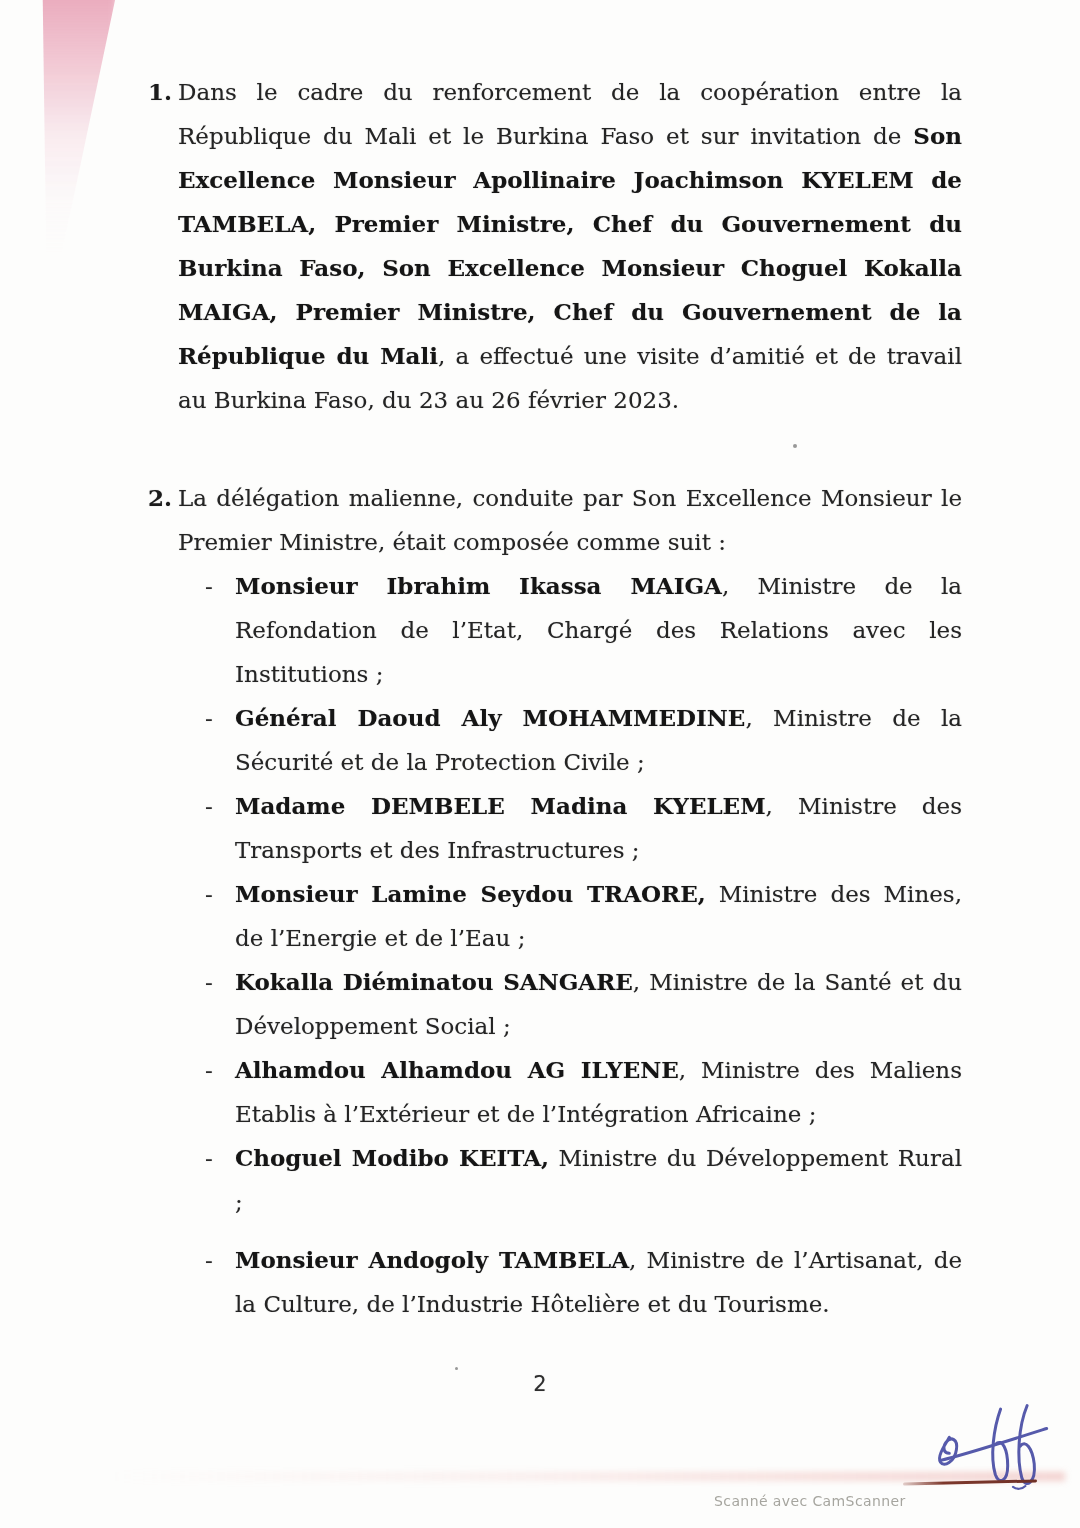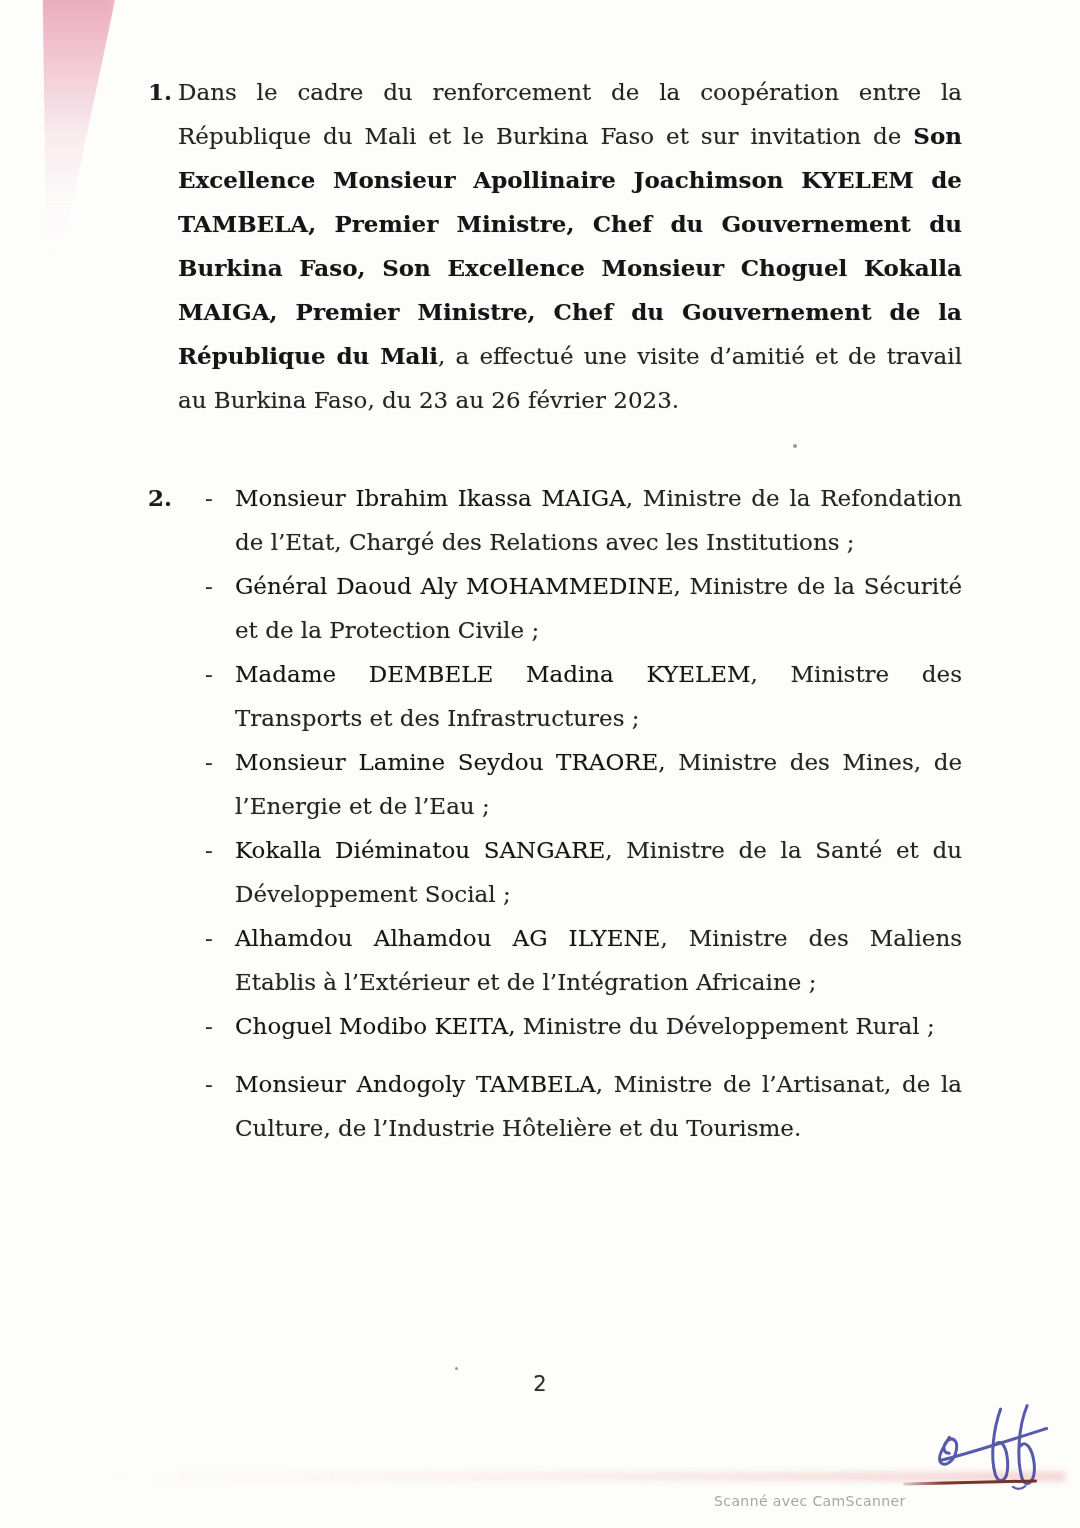--- a/index.html
+++ b/index.html
@@ -68,21 +68,21 @@
   .delegation li.last { margin-top: 14px; }
   .dash {
     flex: none;
     width: 30px;
     color: #2a2a2a;
   }
   .li-body {
     flex: 1;
     text-align: justify;
   }
-  .member-name { font-weight: normal; color: #151515; }
+  .member-name { font-weight: bold; color: #151515; }
 
   .speck {
     position: absolute;
     width: 4px; height: 4px;
     border-radius: 50%;
     background: rgba(70,70,70,0.55);
     filter: blur(0.5px);
   }
 
   .page-number {
@@ -144,20 +144,21 @@
   <div class="content">
 
     <div class="para para-1">
       <span class="para-num">1.</span>
       <span class="para-body"><span>Dans le cadre du renforcement de la coopération entre la République du Mali et le Burkina Faso et sur invitation de </span><span class="bold-seg">Son Excellence Monsieur Apollinaire Joachimson KYELEM de TAMBELA, Premier Ministre, Chef du Gouvernement du Burkina Faso, Son Excellence Monsieur Choguel Kokalla MAIGA, Premier Ministre, Chef du Gouvernement de la République du Mali</span><span>, a effectué une visite d’amitié et de travail au Burkina Faso, du 23 au 26 février 2023.</span></span>
     </div>
 
     <div class="para para-2">
       <span class="para-num">2.</span>
       <span class="para-body">
+        <span>La délégation malienne, conduite par Son Excellence Monsieur le Premier Ministre, était composée comme suit :</span>
         <ul class="delegation">
           <li>
             <span class="dash">-</span>
             <span class="li-body"><span class="member-name">Monsieur Ibrahim Ikassa MAIGA</span><span>, Ministre de la Refondation de l’Etat, Chargé des Relations avec les Institutions ;</span></span>
           </li>
           <li>
             <span class="dash">-</span>
             <span class="li-body"><span class="member-name">Général Daoud Aly MOHAMMEDINE</span><span>, Ministre de la Sécurité et de la Protection Civile ;</span></span>
           </li>
           <li>

